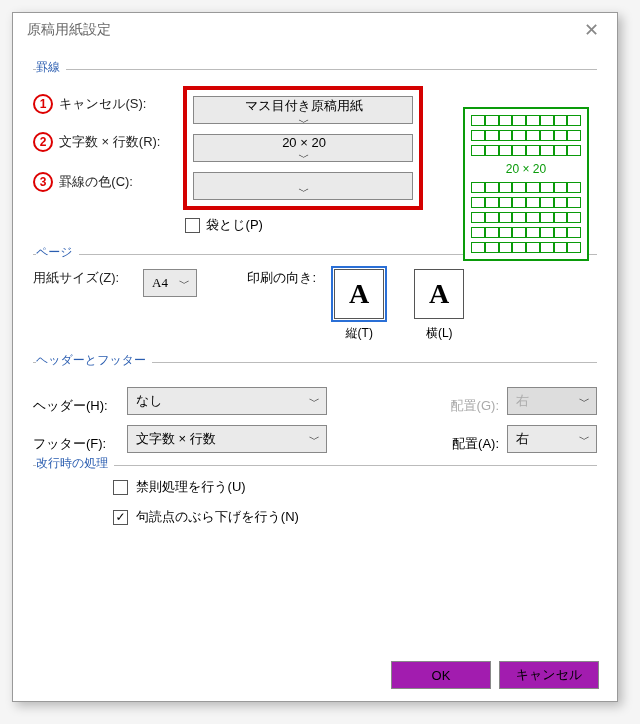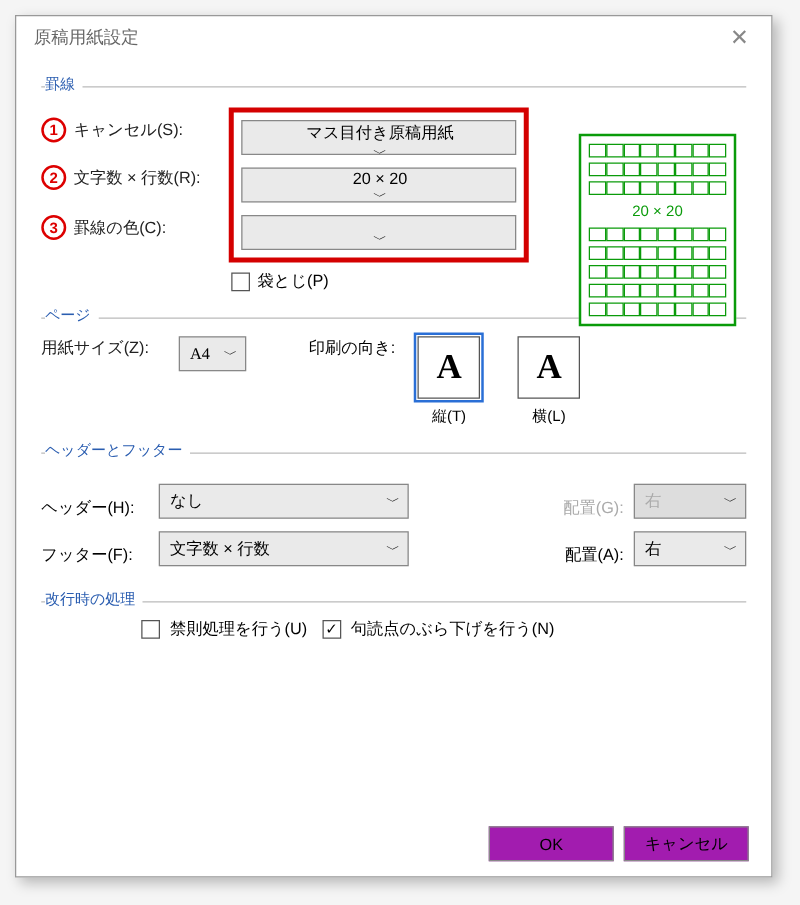--- a/index.html
+++ b/index.html
@@ -186,20 +186,21 @@
       min-height: 38px;
       gap: 8px;
     }
     .hf-row .lbl2 { width: 86px; }
     .hf-row .combo.mid { width: 200px; }
     .hf-row .combo.narrow { width: 90px; }
     .disabled { color: #aaa; }
     .checks-body {
       padding: 12px 0 8px 80px;
       display: flex;
+      flex-direction: column;
       gap: 12px;
     }
     .check-line { display: flex; align-items: center; gap: 8px; }
     .btnbar {
       position: absolute;
       bottom: 12px;
       right: 18px;
       display: flex;
       gap: 8px;
     }
@@ -326,21 +327,21 @@
           <span class="spacer"></span>
           <span>配置(A):</span>
           <div class="combo narrow">
             <span>右</span>
             <span class="chev">﹀</span>
           </div>
         </div>
       </div>
     </div>
 
-    <div class="group" style="margin-top:26px;">
+    <div class="group" style="margin-top:10px;">
       <div class="group-label">改行時の処理</div>
       <div class="group-line"></div>
       <div class="checks-body">
         <div class="check-line">
           <span class="chk"></span>
           <span>禁則処理を行う(U)</span>
         </div>
         <div class="check-line">
           <span class="chk">✓</span>
           <span>句読点のぶら下げを行う(N)</span>

